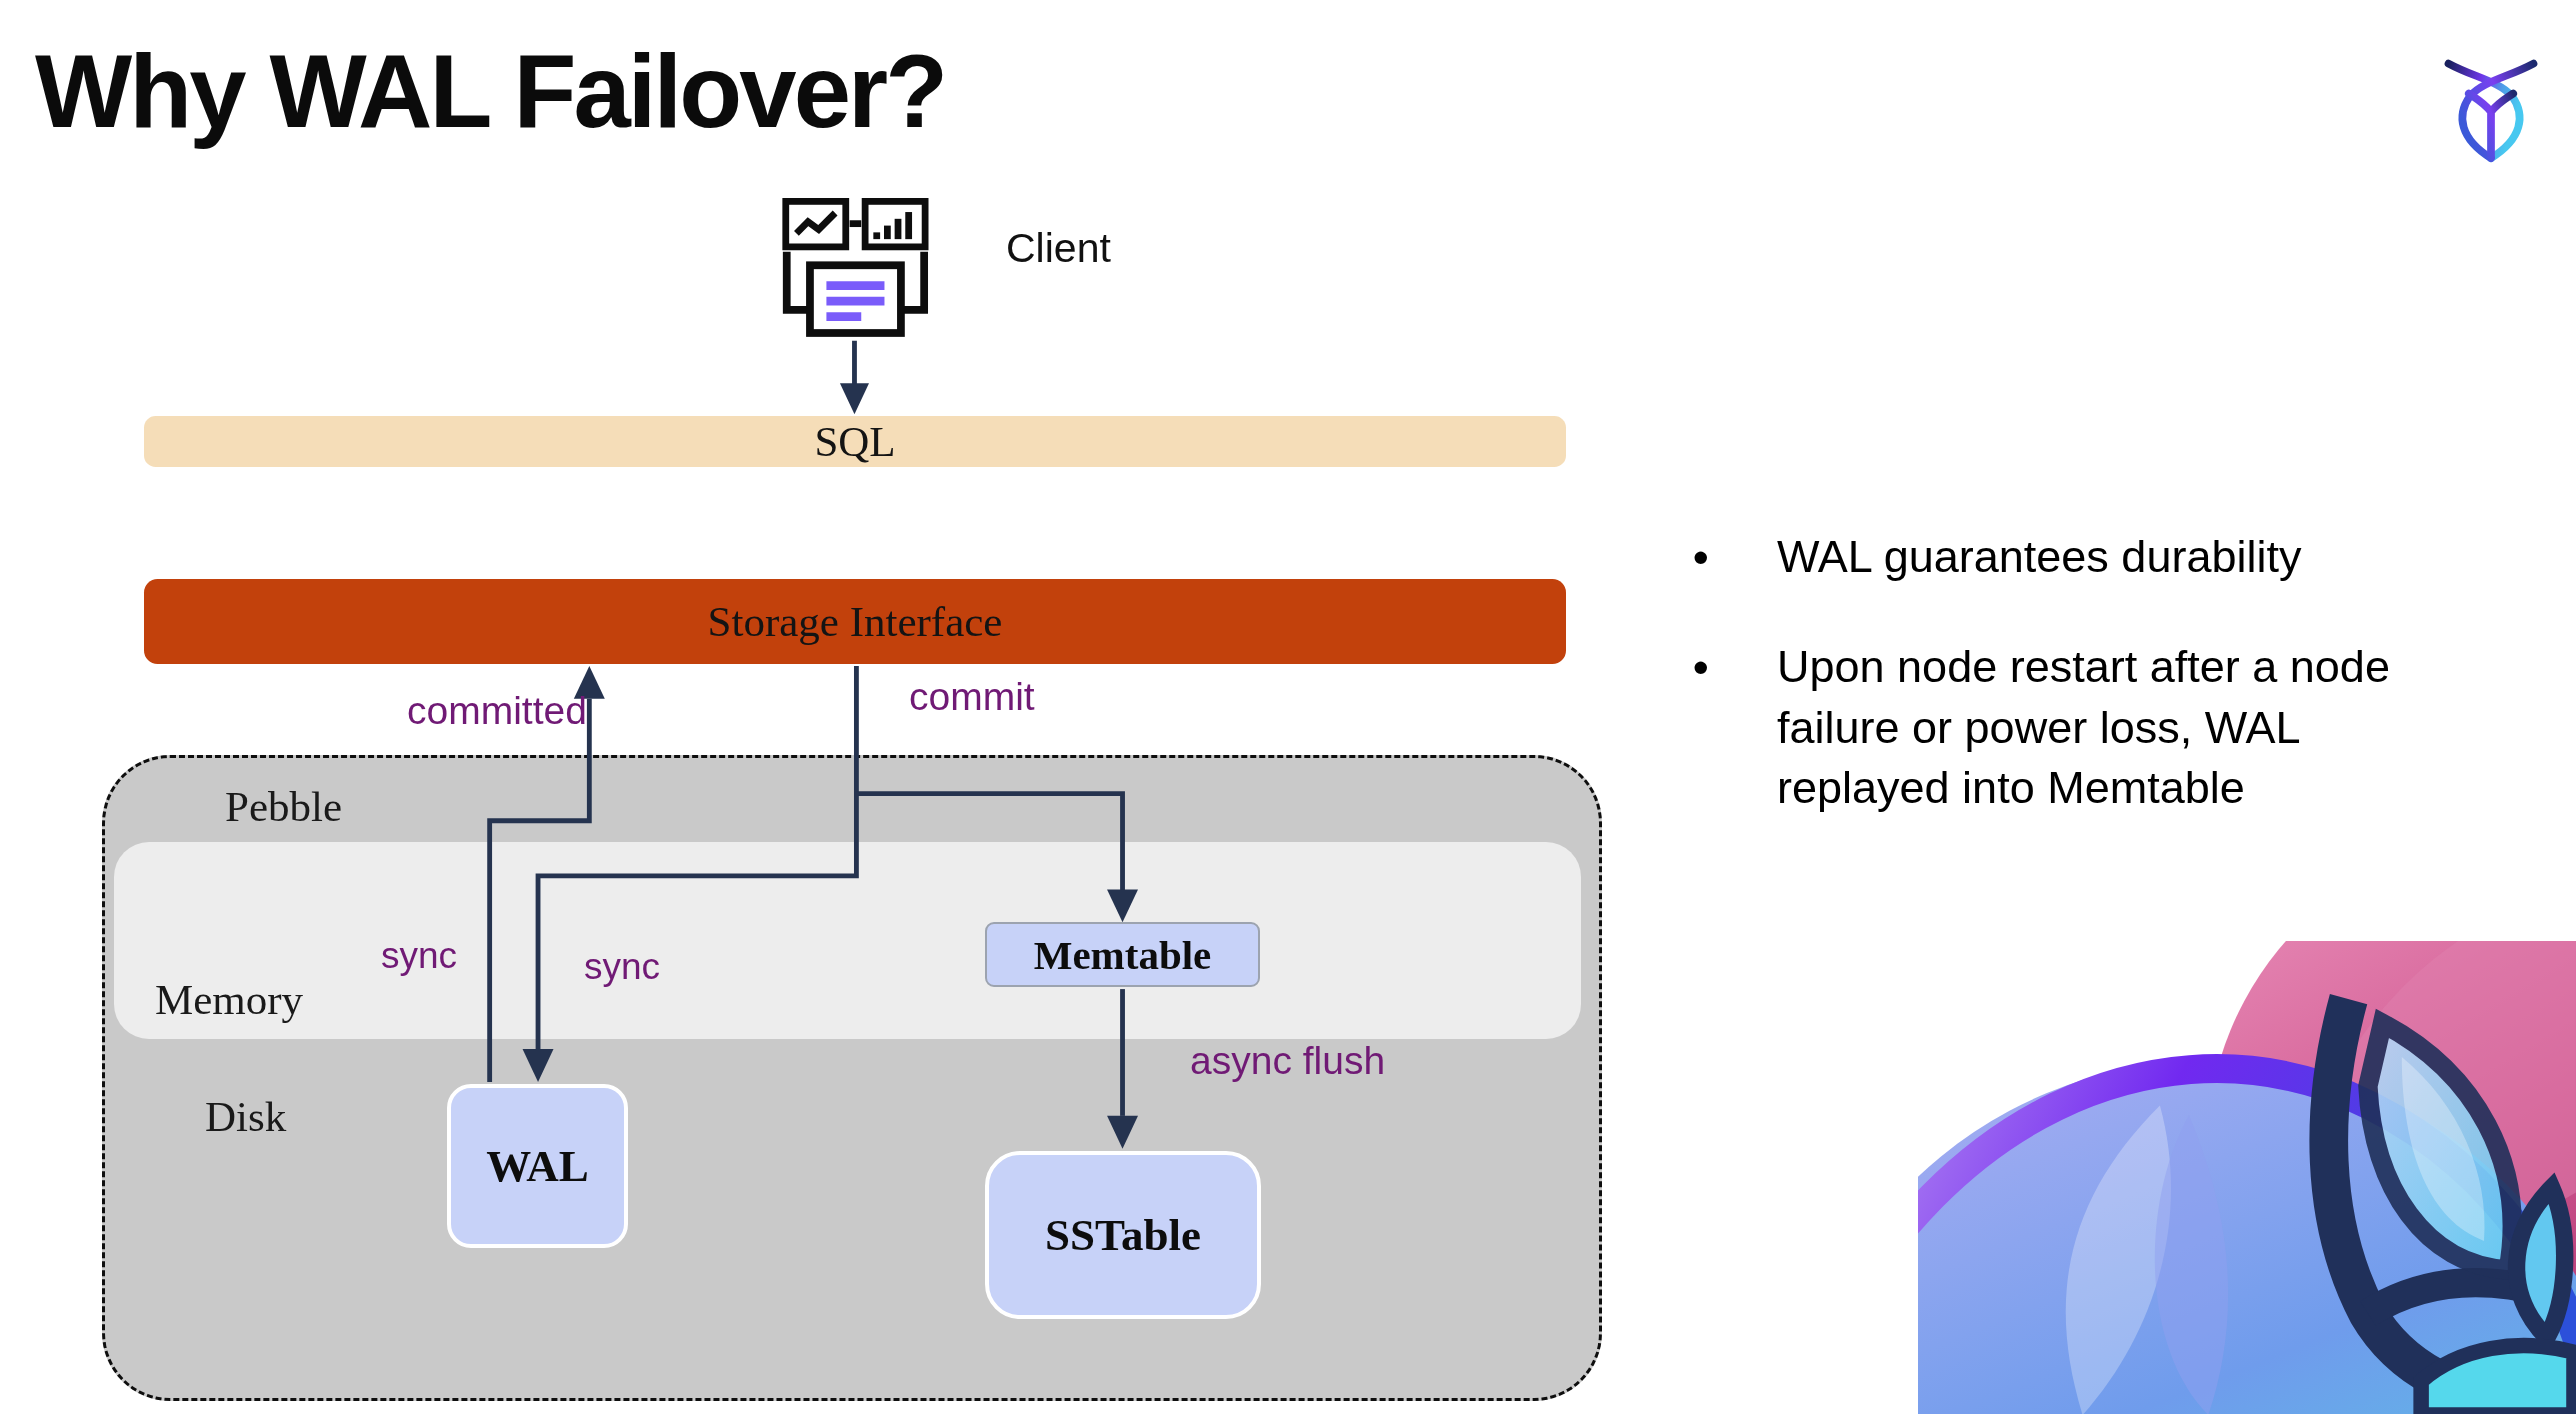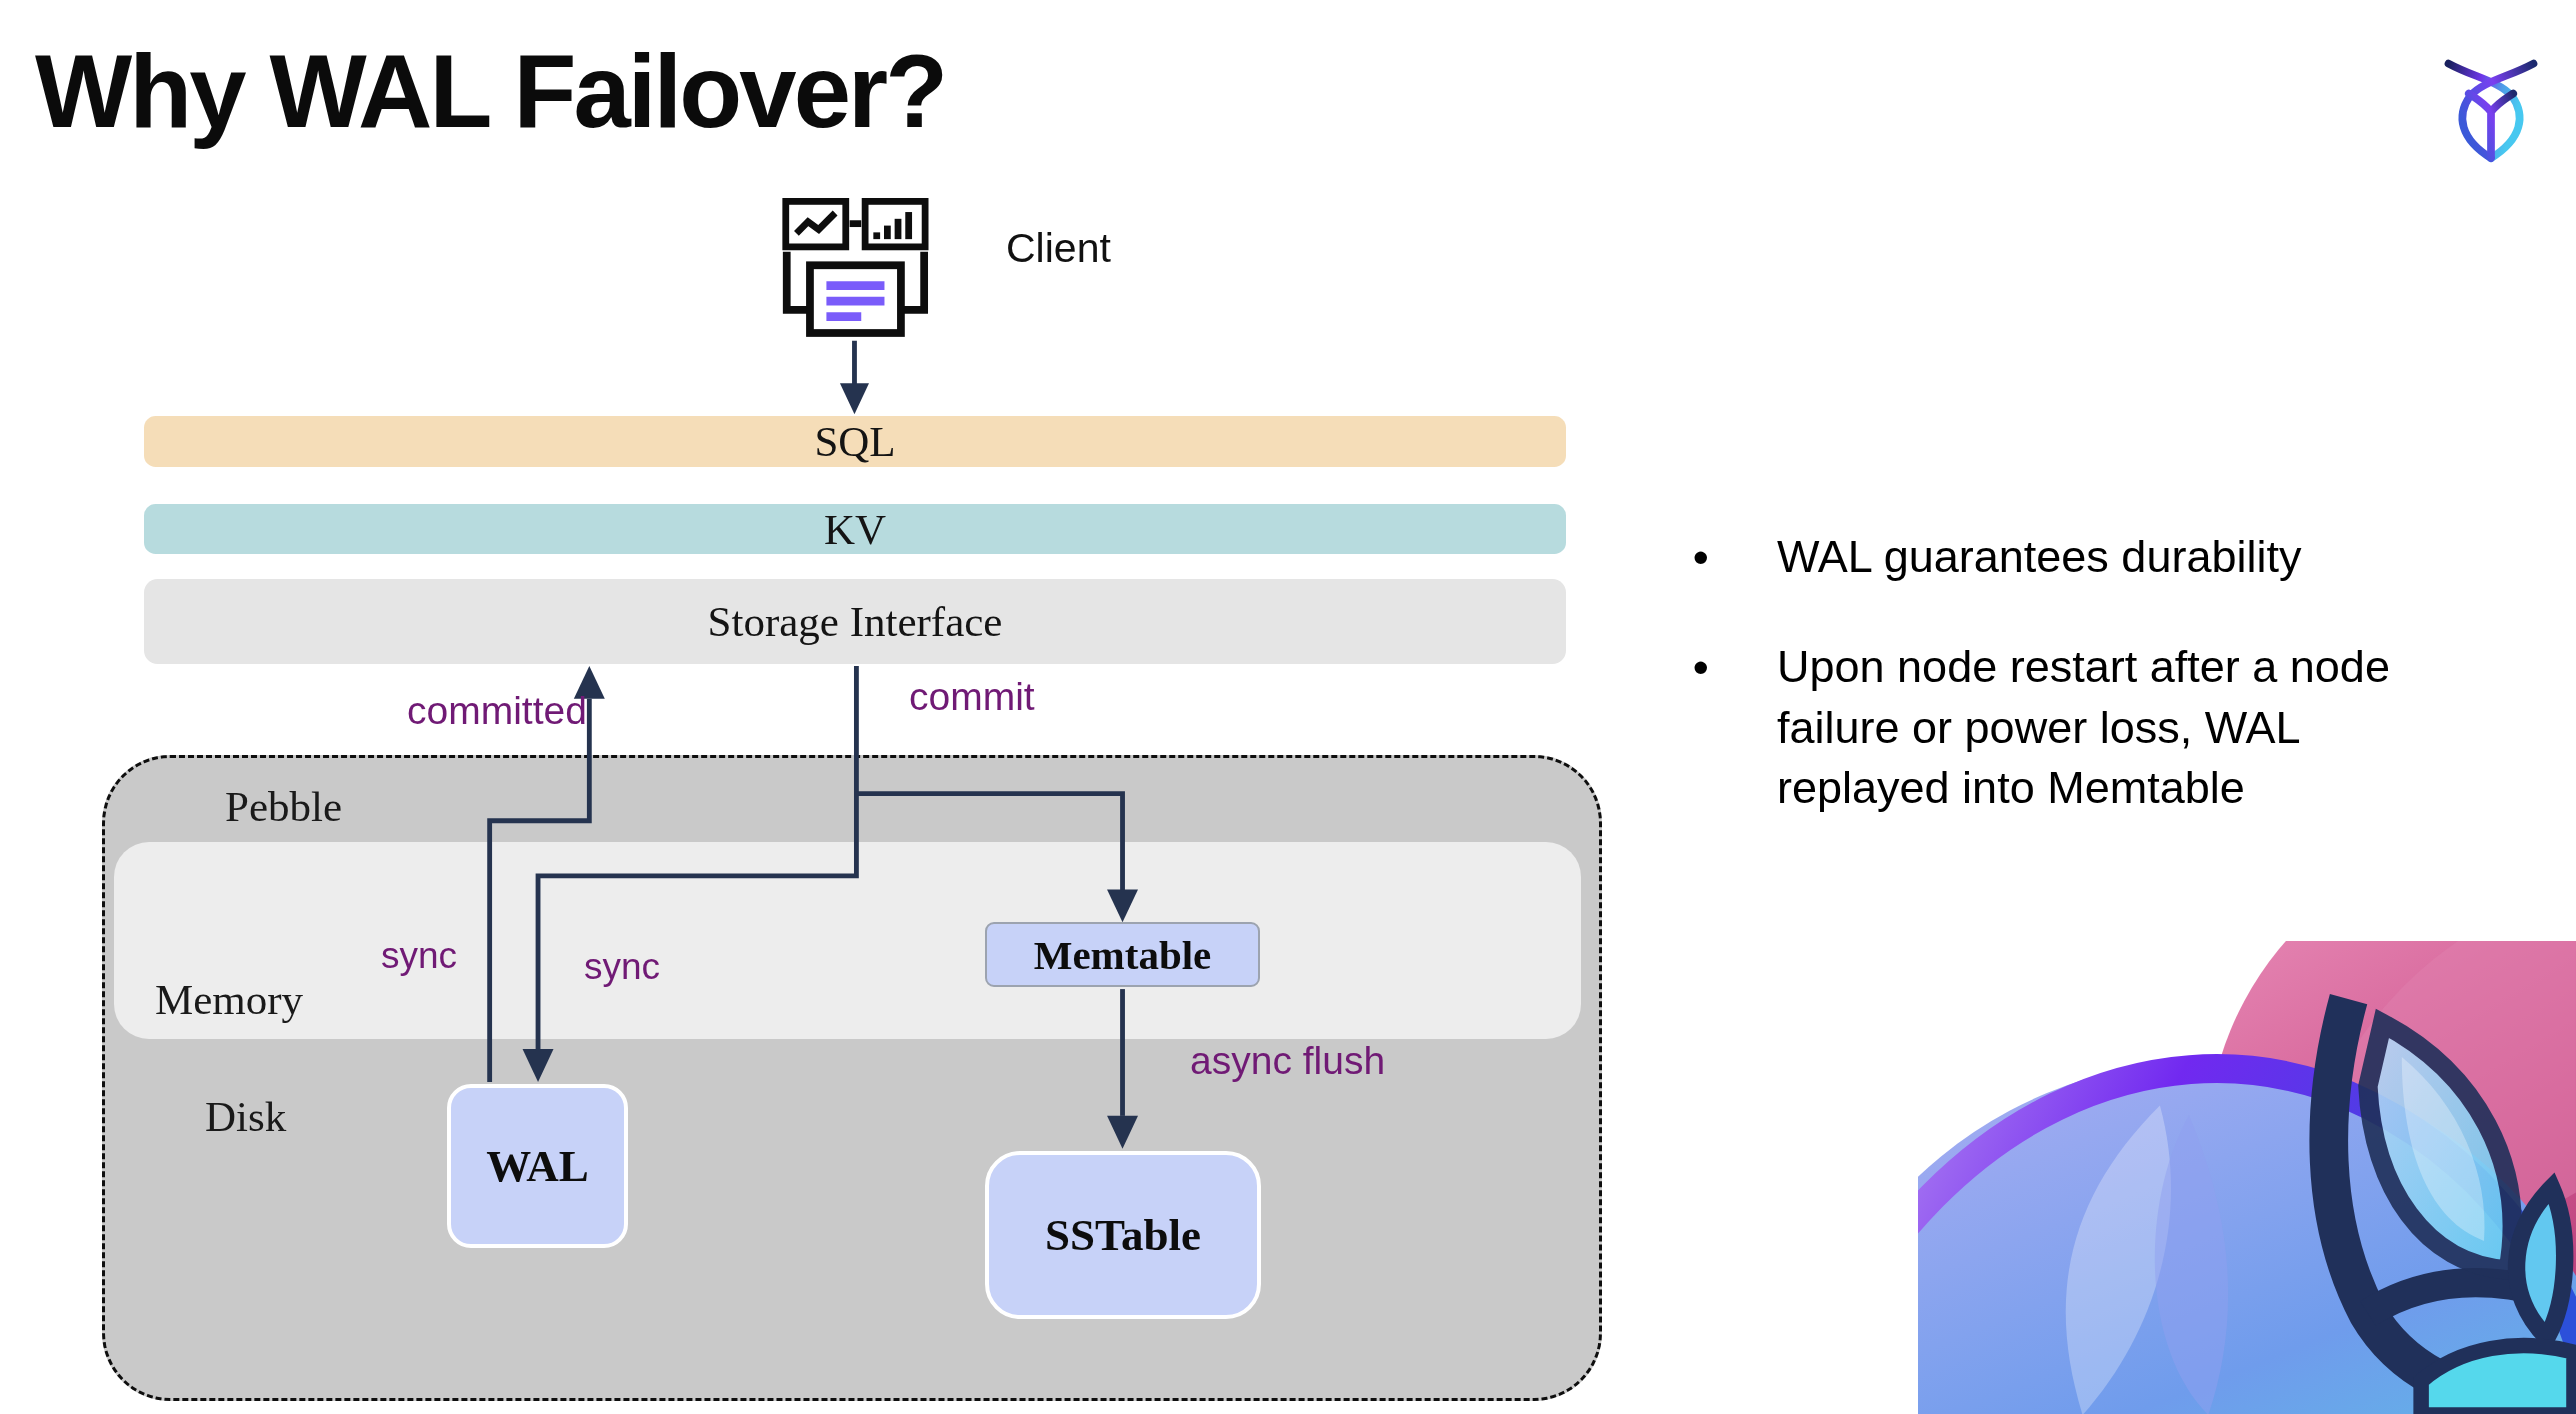--- a/index.html
+++ b/index.html
@@ -115,24 +115,21 @@
       </linearGradient>
     </defs>
     <path d="M14 16 C 40 30, 66 34, 80 50 C 94 70, 90 94, 58 114" fill="none" stroke="url(#lg1)" stroke-width="8" stroke-linecap="round"></path>
     <path d="M102 16 C 76 30, 50 34, 36 50 C 22 70, 26 94, 58 114" fill="none" stroke="url(#lg2)" stroke-width="8" stroke-linecap="round"></path>
     <path d="M58 112 L58 66 M58 66 C 50 56, 42 52, 35 47 M58 66 C 66 56, 74 52, 81 47" fill="none" stroke="url(#lg2)" stroke-width="8" stroke-linecap="round"></path>
   </svg>
 
   <div class="abs bar bar-sql" style="background:#f5ddb8">
     <span>SQL</span>
   </div>
-  <div class="abs bar bar-kv" style="background:#b7dbde">
-    <span>KV</span>
-  </div>
-  <div class="abs bar bar-storage" style="background:#e5e5e5">
+  <div class="abs bar bar-storage" style="background:#c2410c">
     <span>Storage Interface</span>
   </div>
 
   <div class="abs pebble"></div>
   <div class="abs memoryband"></div>
   <div class="abs zonelabel" style="left:225px;top:782px;">Pebble</div>
   <div class="abs zonelabel" style="left:155px;top:975px;">Memory</div>
   <div class="abs zonelabel" style="left:205px;top:1092px;text-align:right;">Disk</div>
 
   <svg class="abs lines" width="2576" height="1415" viewBox="0 0 2662 1462">

